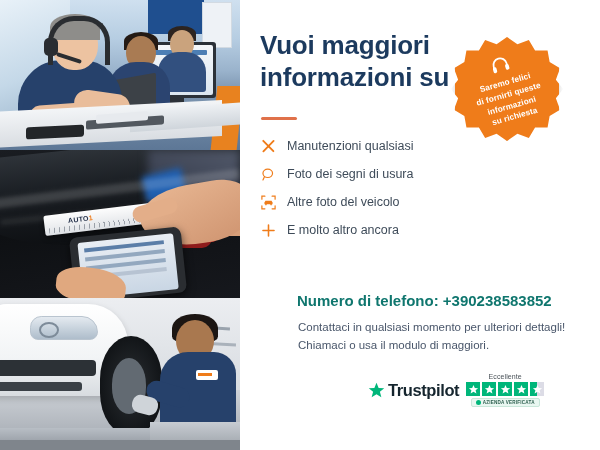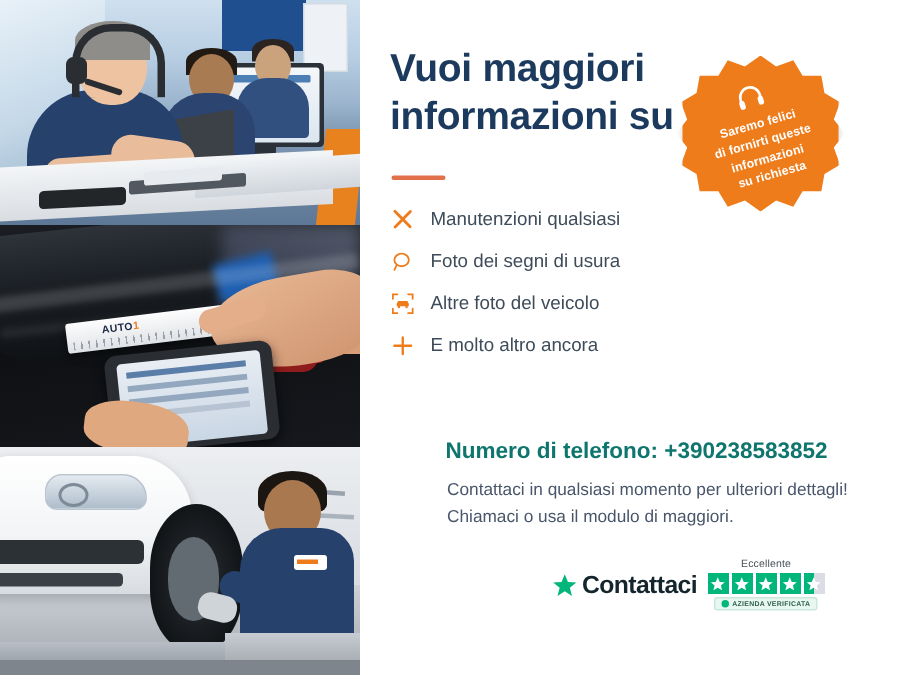--- a/index.html
+++ b/index.html
@@ -316,21 +316,21 @@
     <div class="sub">
       <div>Contattaci in qualsiasi momento per ulteriori dettagli!</div>
       <div>Chiamaci o usa il modulo di maggiori.</div>
     </div>
 
     <div class="tp">
       <div class="tp-logo">
         <svg width="17" height="17" viewBox="0 0 20 20">
           <path d="M10 .9l2.5 6.1 6.6.4-5.1 4.2 1.7 6.4L10 14.4 4.3 18l1.7-6.4L.9 7.4l6.6-.4z" fill="#00b67a"></path>
         </svg>
-        <span class="tp-name">Contattaci</span>
+        <span class="tp-name">Trustpilot</span>
       </div>
       <div class="tp-right">
         <div class="tp-exc">Eccellente</div>
         <div class="tp-stars">
           <span class="tp-star">
             <svg width="11" height="11" viewBox="0 0 20 20">
                 <path d="M10 1.6l2.4 5.6 6 .4-4.6 3.9 1.5 5.9L10 14.2 4.7 17.4l1.5-5.9L1.6 7.6l6-.4z" fill="#fff"></path>
               </svg>
           </span>
           <span class="tp-star">

